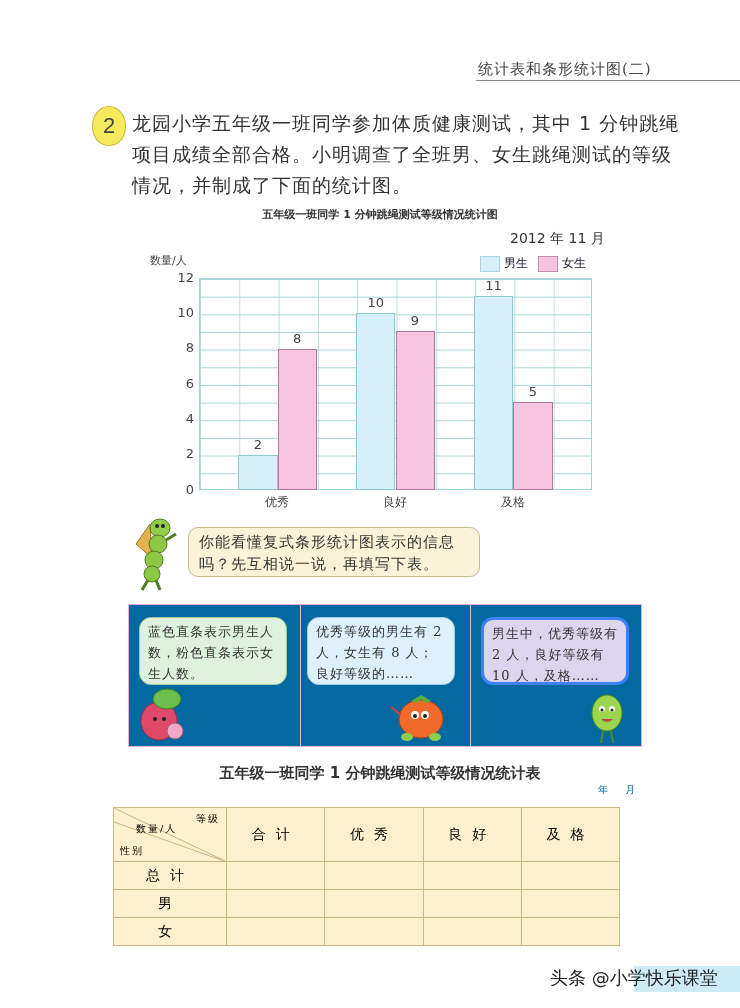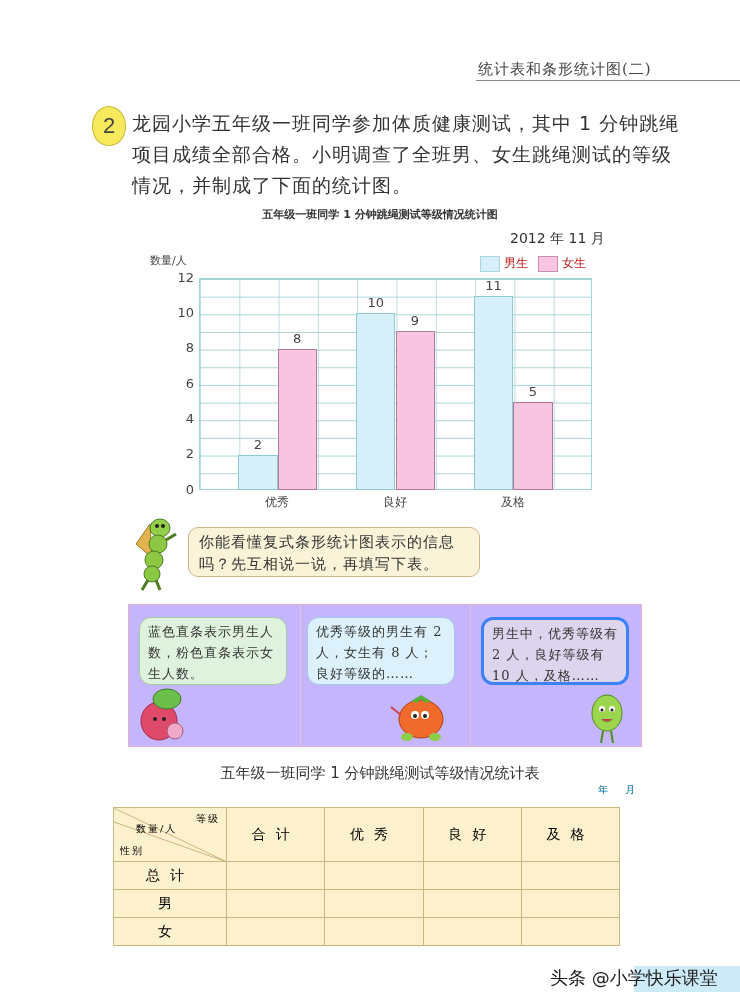--- a/index.html
+++ b/index.html
@@ -8,49 +8,49 @@
 
   .header-title { position: absolute; left: 478px; top: 60px; font-family: "DejaVu Serif", serif; font-size: 15px; color: #444; letter-spacing: 1px; }
   .header-rule { position: absolute; left: 476px; top: 80px; width: 264px; height: 1px; background: #888; }
 
   .problem-badge { position: absolute; left: 92px; top: 106px; width: 34px; height: 40px; border-radius: 50% 50% 48% 48%; background: #f6ea5c; border: 1px solid #c8b83a; display: flex; align-items: center; justify-content: center; font-size: 22px; color: #444; font-family: "Liberation Sans", sans-serif; }
   .problem-text { position: absolute; left: 132px; top: 108px; width: 550px; font-size: 19px; line-height: 31px; color: #333; letter-spacing: 1px; }
 
   .chart-title { position: absolute; left: 0; width: 740px; top: 207px; text-align: center; font-size: 11px; font-weight: bold; color: #333; padding-left: 20px; }
   .chart-date { position: absolute; left: 510px; top: 230px; font-size: 14px; color: #333; }
   .y-label { position: absolute; left: 150px; top: 253px; font-size: 11px; color: #444; font-family: "DejaVu Serif", serif; }
-  .legend { position: absolute; left: 480px; top: 255px; display: flex; align-items: center; font-size: 12px; color: #b91c1c; font-family: "DejaVu Serif", serif; }
+  .legend { position: absolute; left: 480px; top: 255px; display: flex; align-items: center; font-size: 12px; color: #0f172a; font-family: "DejaVu Serif", serif; }
   .legend .sw { width: 20px; height: 16px; margin-right: 4px; }
   .legend .sw.boy { background: #d6eff8; border: 1px solid #a9d7e6; }
   .legend .sw.girl { background: #f8c5e1; border: 1px solid #c88bb0; margin-left: 10px; }
 
   .plot { position: absolute; left: 199px; top: 278px; width: 393px; height: 212px; border: 1px solid #9fd6d6; background: #fff;
     background-image:
       linear-gradient(to bottom, #a9d5d5 1px, transparent 1px),
       linear-gradient(to right, #b9dede 1px, transparent 1px);
     background-size: 100% 17.67px, 39.3px 100%;
   }
   .ytick { position: absolute; width: 30px; text-align: right; font-size: 13px; color: #444; left: 164px; }
   .bar { position: absolute; bottom: 0; }
   .bar.boy { background: #d6eff8; border: 1px solid #8ccbcf; }
   .bar.girl { background: #f8c5e1; border: 1px solid #b07a9c; }
   .bar-val { position: absolute; width: 39px; text-align: center; font-size: 13px; color: #444; }
   .xcat { position: absolute; top: 494px; width: 78px; text-align: center; font-size: 12px; color: #444; font-family: "DejaVu Serif", serif; }
 
   .character { position: absolute; }
   .bubble-main { position: absolute; left: 188px; top: 527px; width: 292px; height: 50px; background: #fbf3d8; border: 1px solid #c9b78a; border-radius: 10px; padding: 3px 10px; font-size: 15px; line-height: 22px; color: #333; font-family: "DejaVu Serif", serif; letter-spacing: 1px; }
 
-  .panel { position: absolute; left: 128px; top: 604px; width: 514px; height: 143px; background: #c4b5fd; border: 1px solid #e3b3cf; }
+  .panel { position: absolute; left: 128px; top: 604px; width: 514px; height: 143px; background: #0369a1; border: 1px solid #e3b3cf; }
   .panel-col { position: absolute; top: 0; height: 100%; border-right: 1px solid #e7c0d6; }
   .sb { position: absolute; top: 12px; width: 148px; height: 68px; border-radius: 12px; padding: 3px 8px; font-size: 13px; line-height: 21px; color: #333; font-family: "DejaVu Serif", serif; letter-spacing: 1px; }
   .sb.green { background: #dff2dd; border: 1px solid #a6c9a2; }
   .sb.blue { background: #dcf1fb; border: 1px solid #a2cde0; }
   .sb.purple { background: #ddd5ee; border: 3px solid #3b82f6; }
 
-  .table-title { position: absolute; left: 0; width: 740px; top: 764px; text-align: center; font-size: 15px; font-weight: normal; color: #333; padding-left: 20px; }
+  .table-title { position: absolute; left: 0; width: 740px; top: 764px; text-align: center; font-size: 15px; font-weight: bold; color: #333; padding-left: 20px; }
   .table-date { position: absolute; left: 598px; top: 783px; font-size: 10px; color: #0369a1; font-family: "DejaVu Serif", serif; word-spacing: 14px; }
 
   table.stat { position: absolute; left: 113px; top: 807px; width: 507px; border-collapse: collapse; background: #fdf0cc; font-family: "DejaVu Serif", serif; color: #000000; }
   table.stat td, table.stat th { border: 1px solid #c9b680; font-weight: normal; font-size: 14px; text-align: center; letter-spacing: 10px; }
   table.stat th { height: 54px; }
   table.stat td { height: 28px; }
   .diag { position: relative; width: 113px; padding: 0 !important; letter-spacing: 0 !important; overflow: hidden; }
   .diag svg { position: absolute; left: 0; top: 0; }
   .diag span { position: absolute; font-size: 10px; letter-spacing: 2px; }
 

